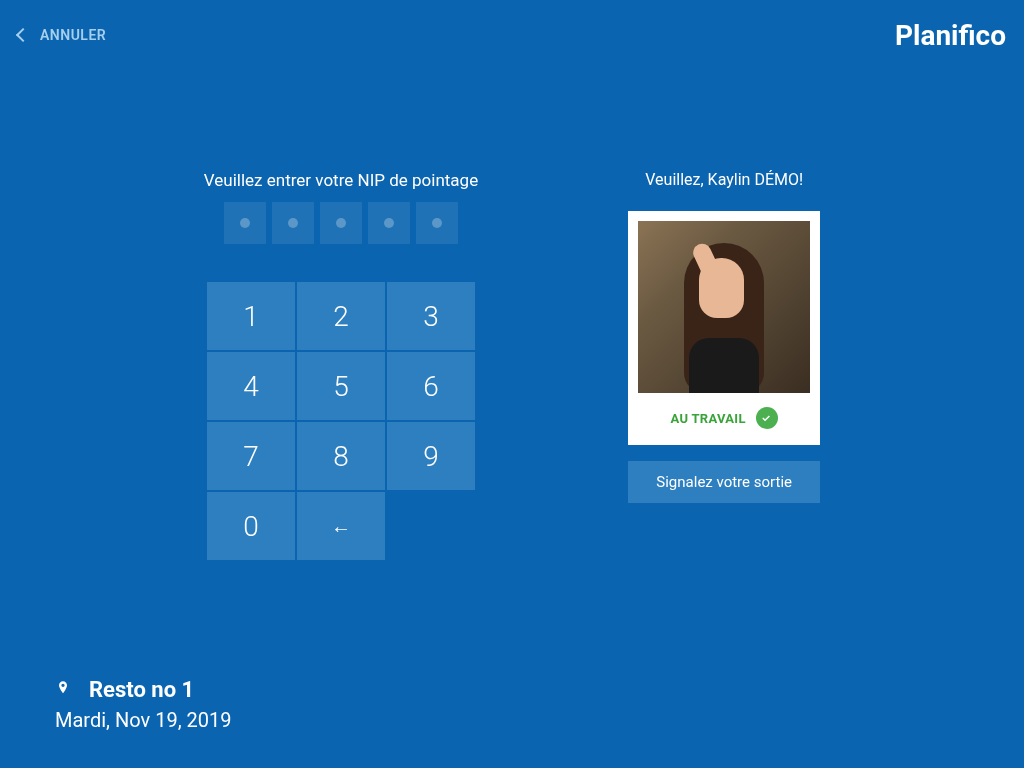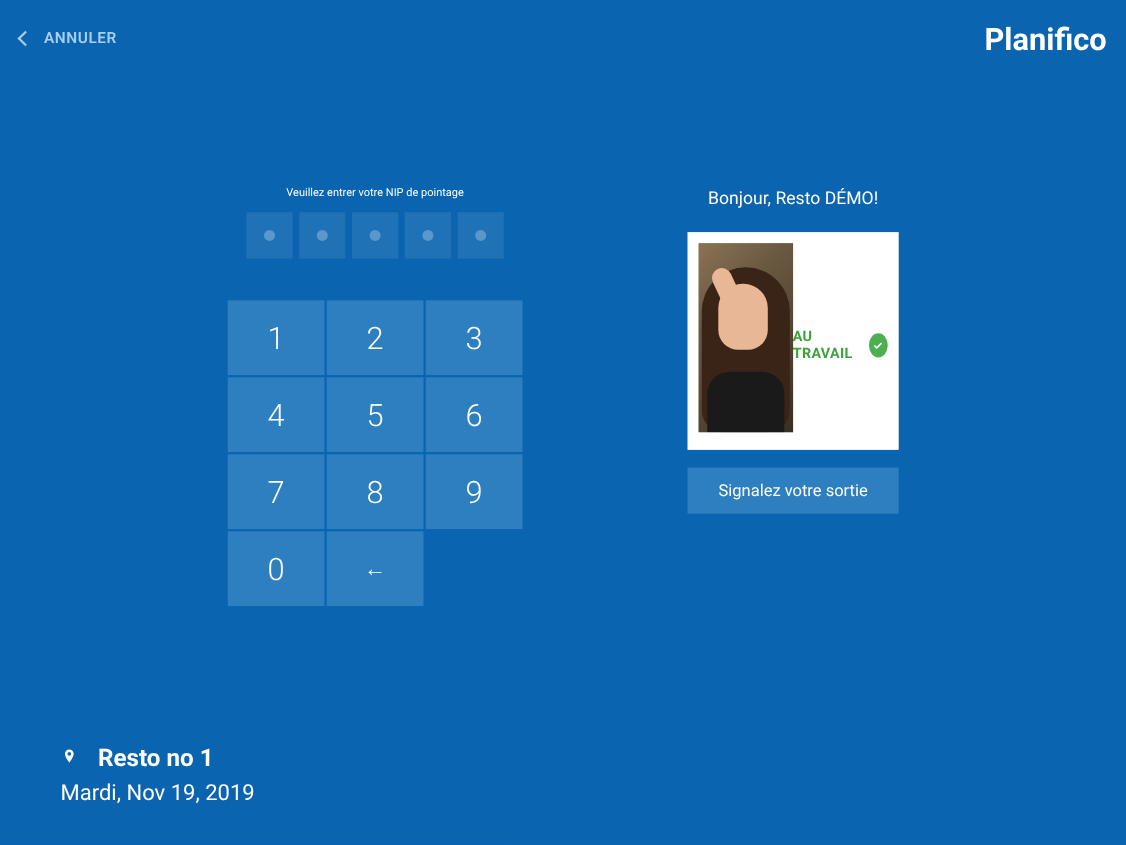--- a/index.html
+++ b/index.html
@@ -49,21 +49,21 @@
     justify-content: center;
     gap: 150px;
   }
   
   .kp-col {
     display: flex;
     flex-direction: column;
     align-items: center;
   }
   .kp-instr {
-    font-size: 10px;
+    font-size: 17px;
     color: #fff;
     margin-bottom: 12px;
     text-align: center;
     font-weight: 400;
   }
   .pin-row {
     display: flex;
     gap: 6px;
     margin-bottom: 38px;
   }
@@ -109,21 +109,21 @@
     font-size: 16px;
     margin-bottom: 22px;
     text-align: center;
     font-weight: 400;
   }
   .card {
     background: #fff;
     padding: 10px 10px 16px 10px;
     width: 192px;
     display: flex;
-    flex-direction: row;
+    flex-direction: column;
     align-items: center;
   }
   .avatar {
     width: 172px; height: 172px;
     background: linear-gradient(135deg, #8b7355 0%, #6b5a42 30%, #3a2e22 100%);
     position: relative;
     overflow: hidden;
   }
   .avatar-figure {
     position: absolute;
@@ -282,21 +282,21 @@
       <div class="key">8</div>
       <div class="key">9</div>
       <div class="key">0</div>
       <div class="key">
           <span class="back-arrow">←</span>
         </div>
     </div>
   </div>
 
   <div class="user-col">
-    <div class="greeting">Bonjour, Resto DÉMO!</div>
+    <div class="greeting">Veuillez, Kaylin DÉMO!</div>
     <div class="card">
       <div class="avatar">
         <div class="avatar-figure">
           <div class="avatar-hair"></div>
           <div class="avatar-arm"></div>
           <div class="avatar-face"></div>
           <div class="avatar-body"></div>
         </div>
       </div>
       <div class="status-row">

